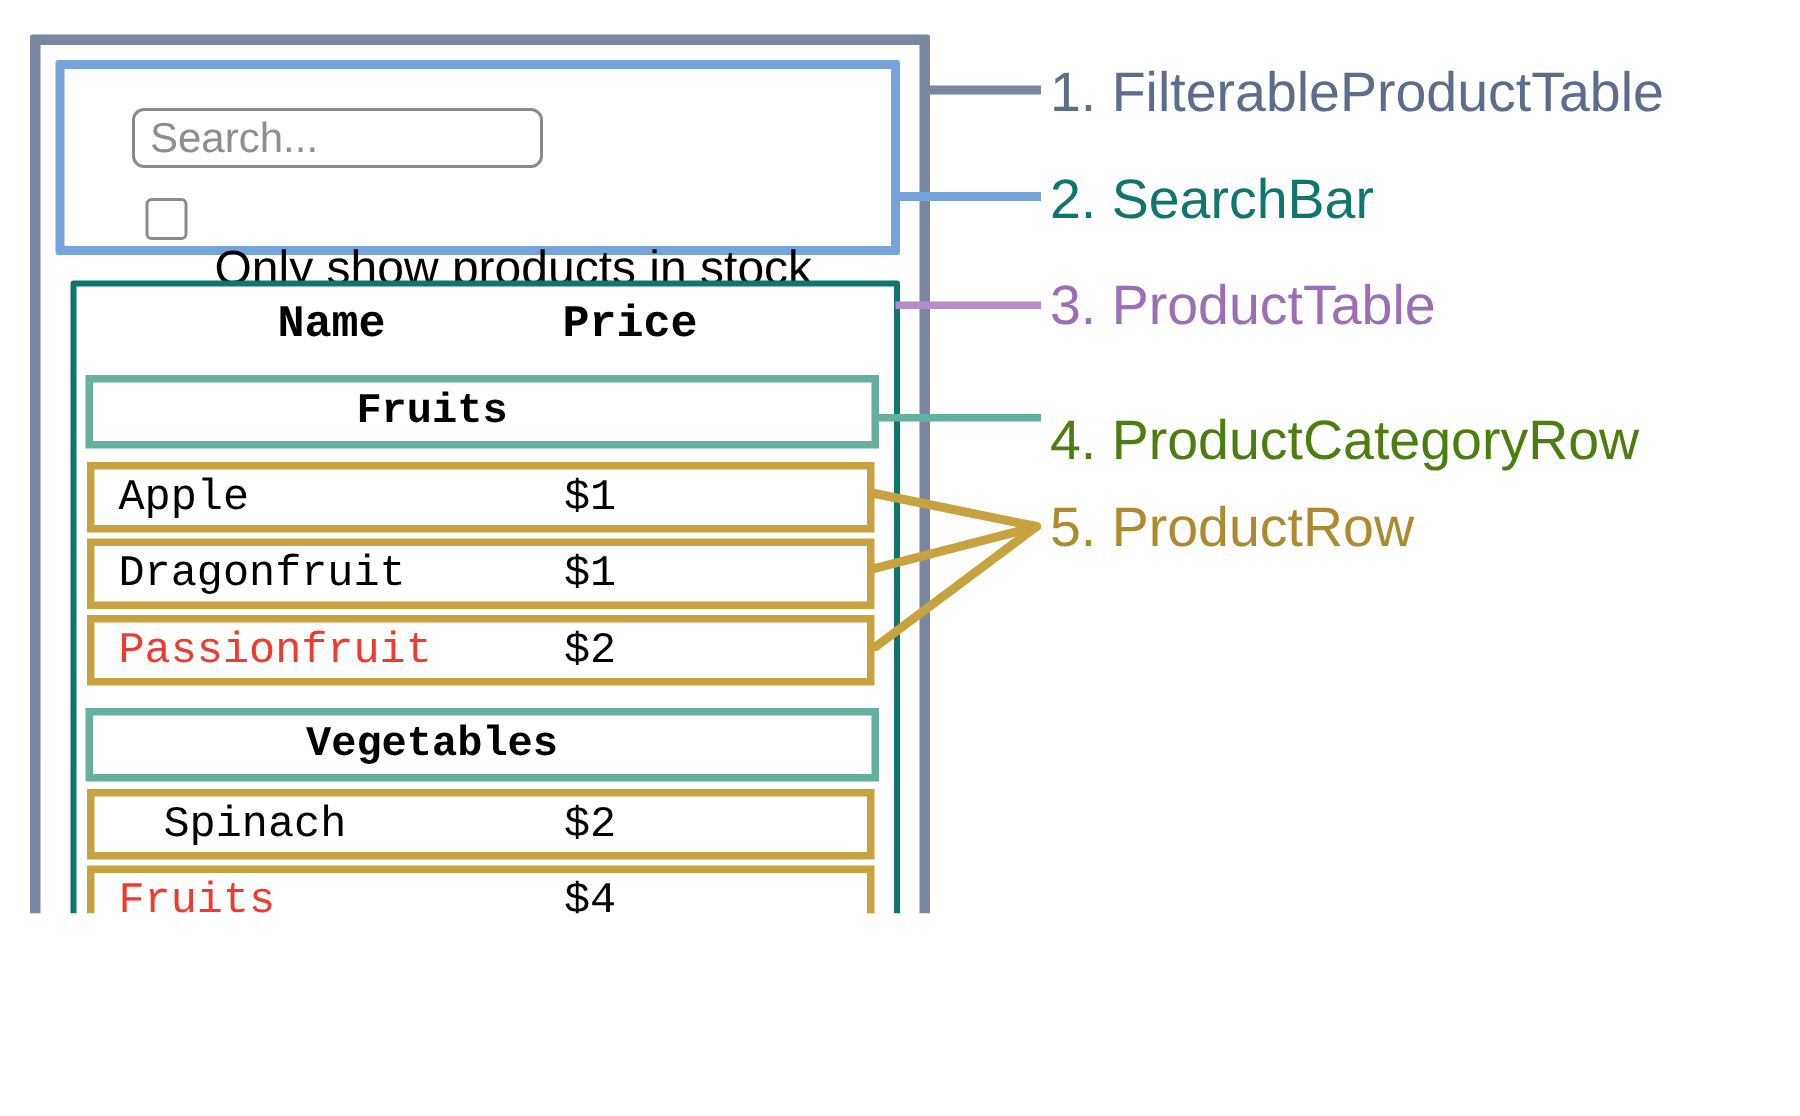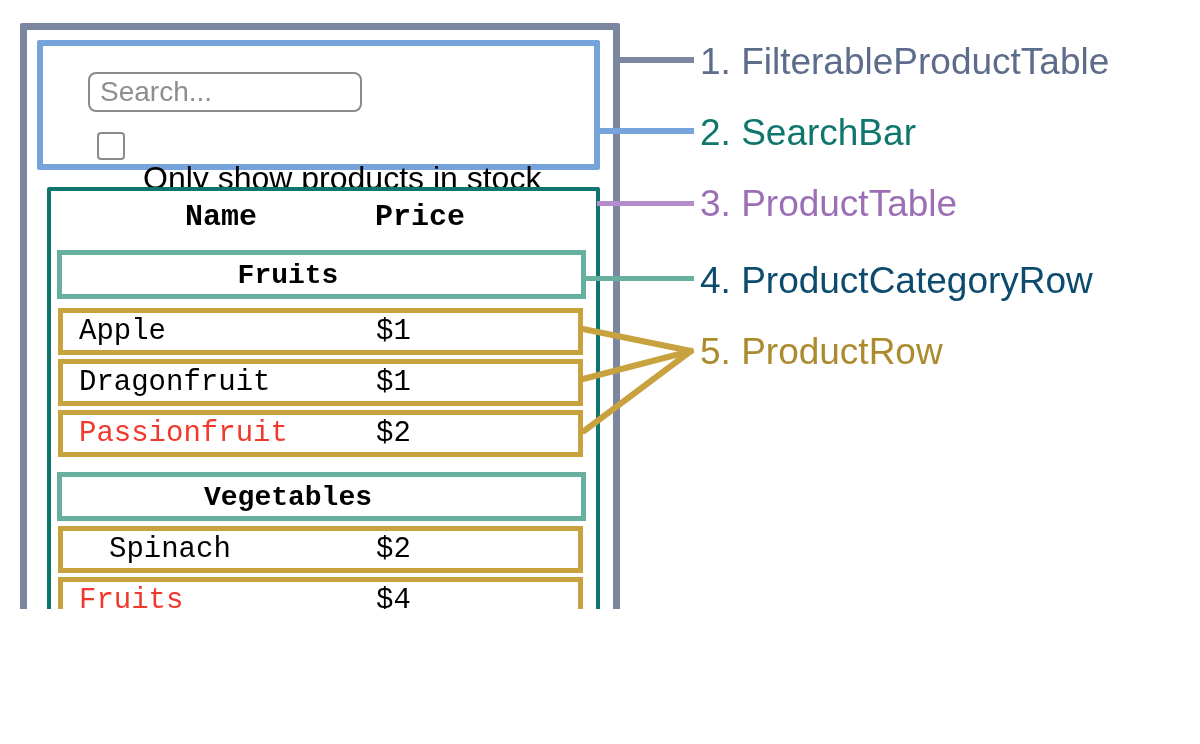--- a/index.html
+++ b/index.html
@@ -41,21 +41,21 @@
   .c-purple{left:597px;top:201px;width:97px;height:5px;background:#b28ccb;}
   .c-teal{left:585px;top:276px;width:109px;height:5px;background:#67b0a0;}
   .gold-lines{left:0;top:0;width:1200px;height:744px;pointer-events:none;}
   .gold-lines line{stroke:#c8a23e;stroke-width:6;stroke-linecap:round;}
 
   
   .legend-label{position:absolute;left:700px;font-size:37px;line-height:44px;white-space:nowrap;}
   .lg-1{top:40px;color:#5d6c8a;}
   .lg-2{top:111px;color:#0f766e;}
   .lg-3{top:182px;color:#9c6eb6;}
-  .lg-4{top:259px;color:#0c4a6e;}
+  .lg-4{top:272px;color:#4d7c0f;}
   .lg-5{top:330px;color:#ac8a2e;}
 </style>
 </head>
 <body>
 
 <div class="canvas">
 
   <div class="box outer-box"></div>
 
   <div class="box search-box">

